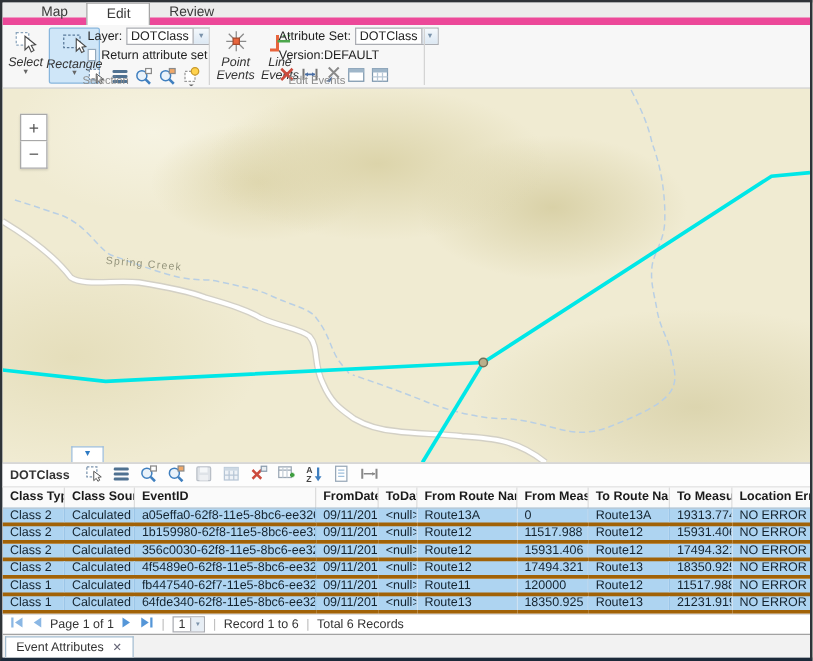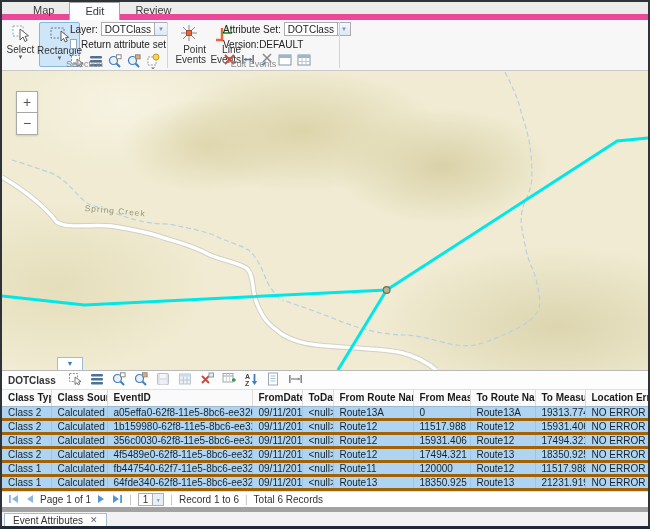--- a/index.html
+++ b/index.html
@@ -11,21 +11,21 @@
     font-size: 10px; color:#222;
   }
   
   .rtabs { position:absolute; left:0; top:0; width:100%; height:18px; background:#ececec; border-bottom:6px solid #ec4899; padding-left:16px; display:flex; }
   .rtab { padding:2px 15px 0 15px; font-size:11px; color:#3a3a3a; height:18px; cursor:default; }
   .rtab.active { background:#fff; border:1px solid #a5a5a5; border-bottom:none; height:19px; }
   
   .ribbon { position:absolute; left:0; top:18px; width:100%; height:51px; background:#f7f7f7; border-bottom:1px solid #c9c9c9; }
   .rib-btn { position:absolute; display:flex; flex-direction:column; align-items:center; justify-content:flex-start; padding-top:2px; font-size:10px; color:#333; }
   .rib-btn .caret { font-size:6px; color:#666; line-height:5px; }
-  .rib-btn .lbl { line-height:10px; text-align:right; }
+  .rib-btn .lbl { line-height:10px; text-align:center;font-style:italic; }
   .btn-select { left:2px; top:2px; width:33px; height:45px; }
   .btn-rect { left:37px; top:2px; width:41px; height:45px; background:#cfe6f8; border:1px solid #88b6dd; border-radius:2px; }
   .btn-point { left:169px; top:2px; width:35px; height:45px; }
   .btn-line { left:205px; top:2px; width:34px; height:45px; }
   .sel-stack { position:absolute; left:68px; top:2px; width:96px; }
   .ee-stack { position:absolute; left:221px; top:2px; width:116px; }
   .stack-row { display:flex; align-items:center; height:14px; margin-bottom:1px; white-space:nowrap; }
   .dd { display:inline-flex; height:14px; border:1px solid #abadb3; background:#fff; align-items:center; margin-left:3px; }
   .dd .dd-val { padding:0 3px; font-size:10px; flex:1; overflow:hidden; }
   .dd .dd-btn { width:13px; height:100%; border-left:1px solid #abadb3; background:linear-gradient(#f4f8fc,#dce8f3); color:#7b93ab; font-size:6px; display:flex; align-items:center; justify-content:center; }
@@ -59,21 +59,21 @@
   .tblwrap { flex:0 0 auto; }
   table.events { border-collapse:collapse; table-layout:fixed; width:646px; font-size:10px; }
   table.events th { font-weight:bold; color:#1a1a1a; text-align:left; background:#fafafa; border-right:1px solid #dcdcdc; border-bottom:1px solid #9fb9ce; height:16px; padding:0 0 0 6px; overflow:hidden; white-space:nowrap; }
   table.events td { background:#aed4f1; color:#14232f; border-right:1px solid #9cc6e8; border-bottom:3px solid #a16207; height:13.5px; padding:0 0 0 6px; overflow:hidden; white-space:nowrap; }
   .pager { height:18px; display:flex; align-items:center; gap:6px; padding-left:6px; border-top:1px solid #dcdcdc; color:#333; }
   .pager .sep { color:#bbb; }
   .pagebox { display:inline-flex; border:1px solid #abadb3; height:13px; align-items:center; }
   .pagebox .pv { padding:0 4px; }
   .pagebox .pb { width:11px; height:100%; border-left:1px solid #abadb3; background:#e7eef5; color:#7b93ab; font-size:5px; display:flex; align-items:center; justify-content:center; }
   
-  .bbar { position:absolute; left:0; top:505px; width:100%; height:19px; background:#f2f2f2; border-top:5px solid #a3a3a3; display:flex; align-items:stretch; padding-left:2px; }
+  .bbar { position:absolute; left:0; top:505px; width:100%; height:19px; background:#f2f2f2; border-top:1px solid #a3a3a3; display:flex; align-items:stretch; padding-left:2px; }
   .btab { background:#fff; border:1px solid #a3bccf; border-bottom:none; margin-top:1px; display:flex; align-items:center; gap:7px; padding:0 8px; font-size:10px; color:#333; }
   .btab .close { color:#667; font-size:9px; font-weight:bold; }
 </style>
 </head>
 <body>
 
 <div class="window">
 
   <div class="rtabs">
     <div class="rtab">Map</div>

